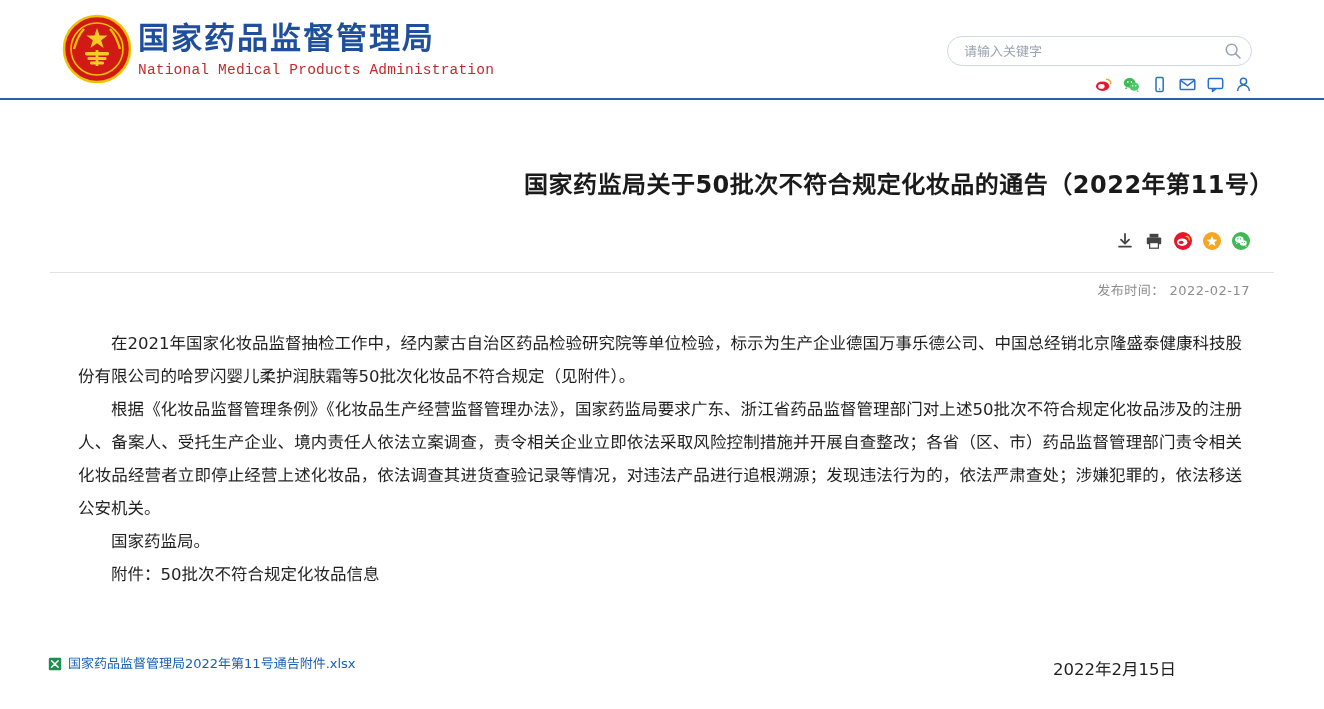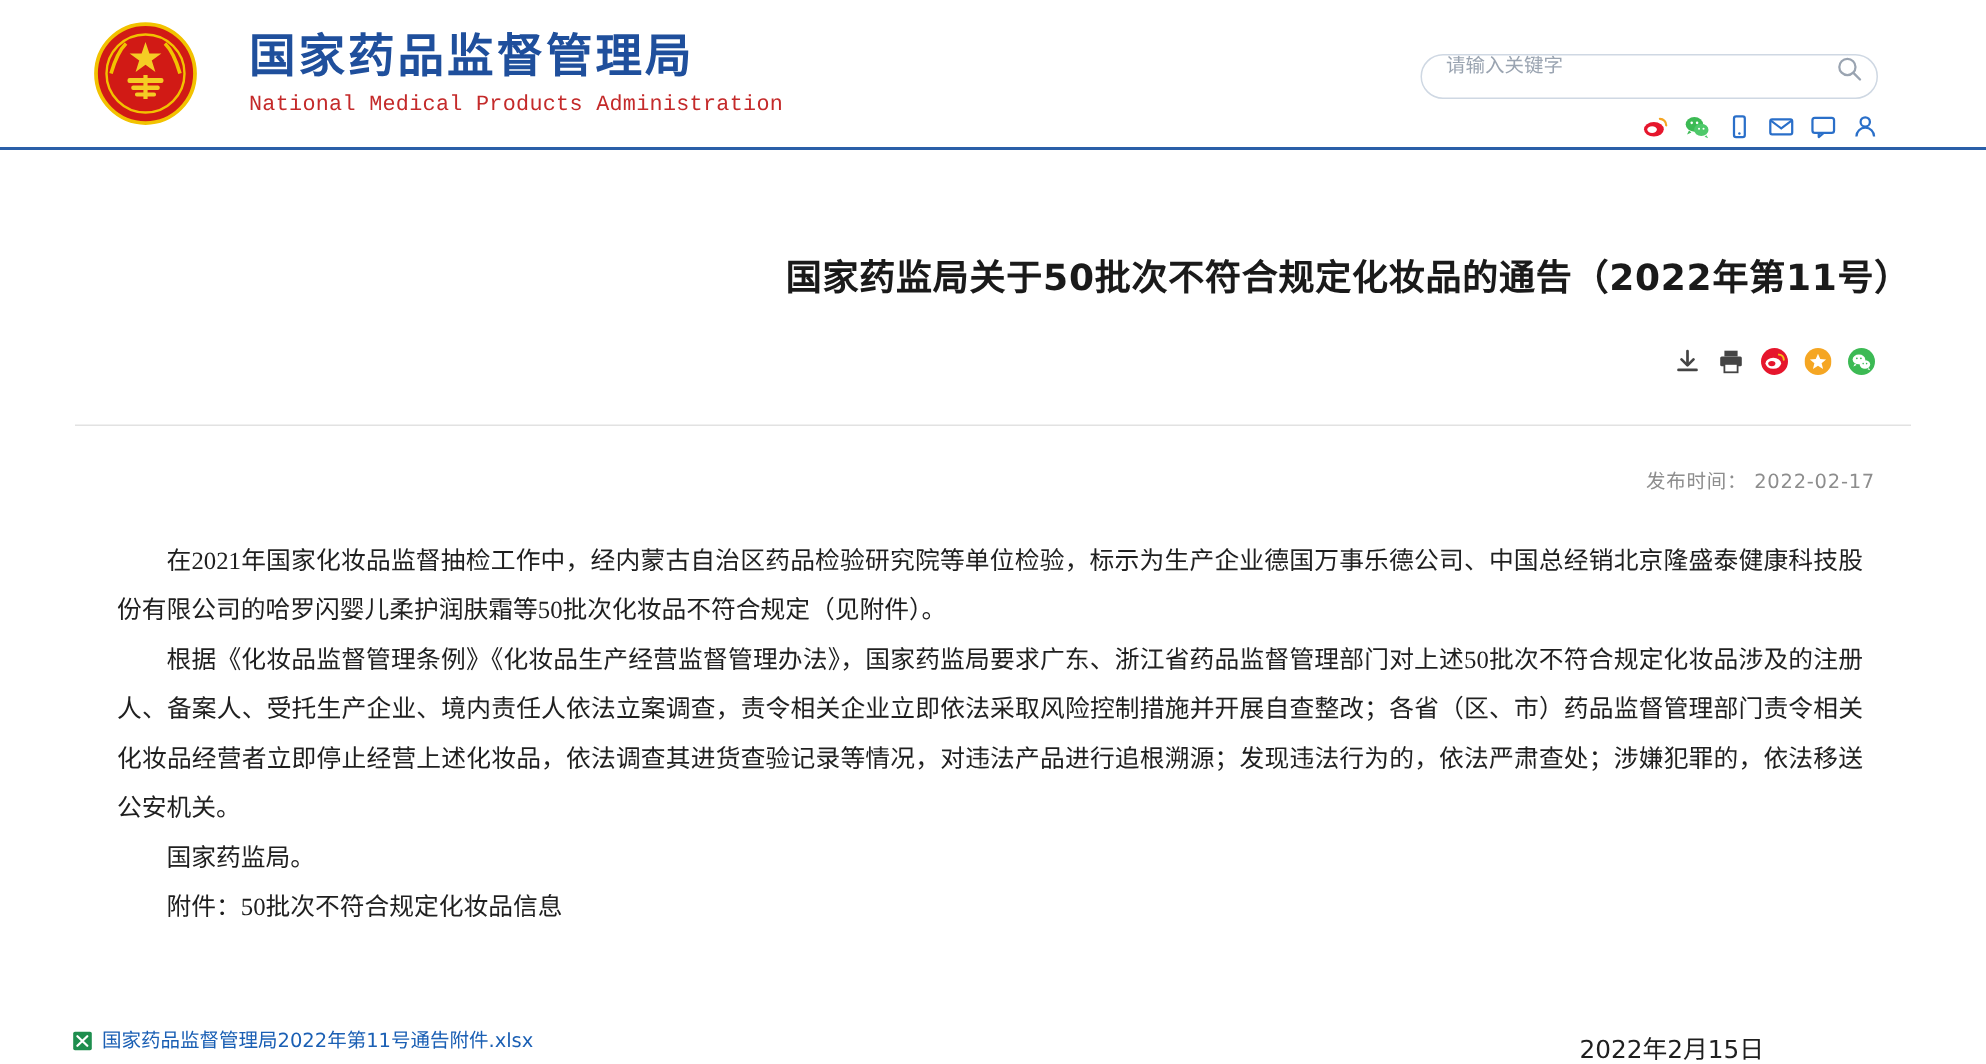--- a/index.html
+++ b/index.html
@@ -45,21 +45,21 @@
     height: 100px;
     border-bottom: 2px solid #2a5fa8;
     background: #ffffff;
   }
   .brand {
     position: absolute;
     left: 60px;
     top: 12px;
     display: flex;
     align-items: center;
-    gap: 32px;
+    gap: 4px;
   }
   .emblem {
     width: 74px;
     height: 74px;
     position: relative;
   }
   .brand-text .cn {
     font-family: "DejaVu Sans", "Liberation Sans", sans-serif;
     font-size: 31px;
     font-weight: 700;
@@ -80,21 +80,21 @@
   .search-box {
     position: absolute;
     right: 72px;
     top: 36px;
     width: 305px;
     height: 30px;
     border: 1px solid #cfd8e3;
     border-radius: 15px;
     background: #ffffff;
     display: flex;
-    align-items: flex-start;
+    align-items: center;
   }
   .search-box input {
     flex: 1;
     border: none;
     outline: none;
     background: transparent;
     font-size: 13px;
     color: #333;
     padding: 0 12px 0 16px;
     font-family: "DejaVu Sans", "Liberation Sans", sans-serif;
@@ -141,41 +141,41 @@
     align-items: center;
     gap: 11px;
     margin-top: 28px;
     padding-right: 24px;
     height: 22px;
   }
   .tool-ic { width: 18px; height: 18px; display:block; }
 
   .meta-row {
     border-top: 1px solid #e2e2e2;
-    margin-top: 31px;
-    padding-top: 26px;
+    margin-top: 20px;
+    padding-top: 7px;
     text-align: right;
     padding-right: 24px;
   }
   .meta-row .meta {
     font-size: 13px;
     color: #8d8d8d;
     letter-spacing: 0.5px;
   }
 
   .body {
     margin-top: 28px;
     padding: 0 32px 0 28px;
     font-size: 16.5px;
     line-height: 33px;
     color: #1f1f1f;
     text-align: justify;
     font-family: "DejaVu Sans", "Liberation Sans", sans-serif;
   }
-  .body p { margin: 0; text-indent: 2em; font-family: Liberation Serif, serif; }
+  .body p { margin: 0; text-indent: 2em; }
   .attach-line { margin-top: 30px; text-indent: 2em; }
 
   .signoff {
     margin-top: 62px;
     padding-right: 66px;
     text-align: right;
     font-size: 16.5px;
     line-height: 33px;
     color: #1f1f1f;
   }

